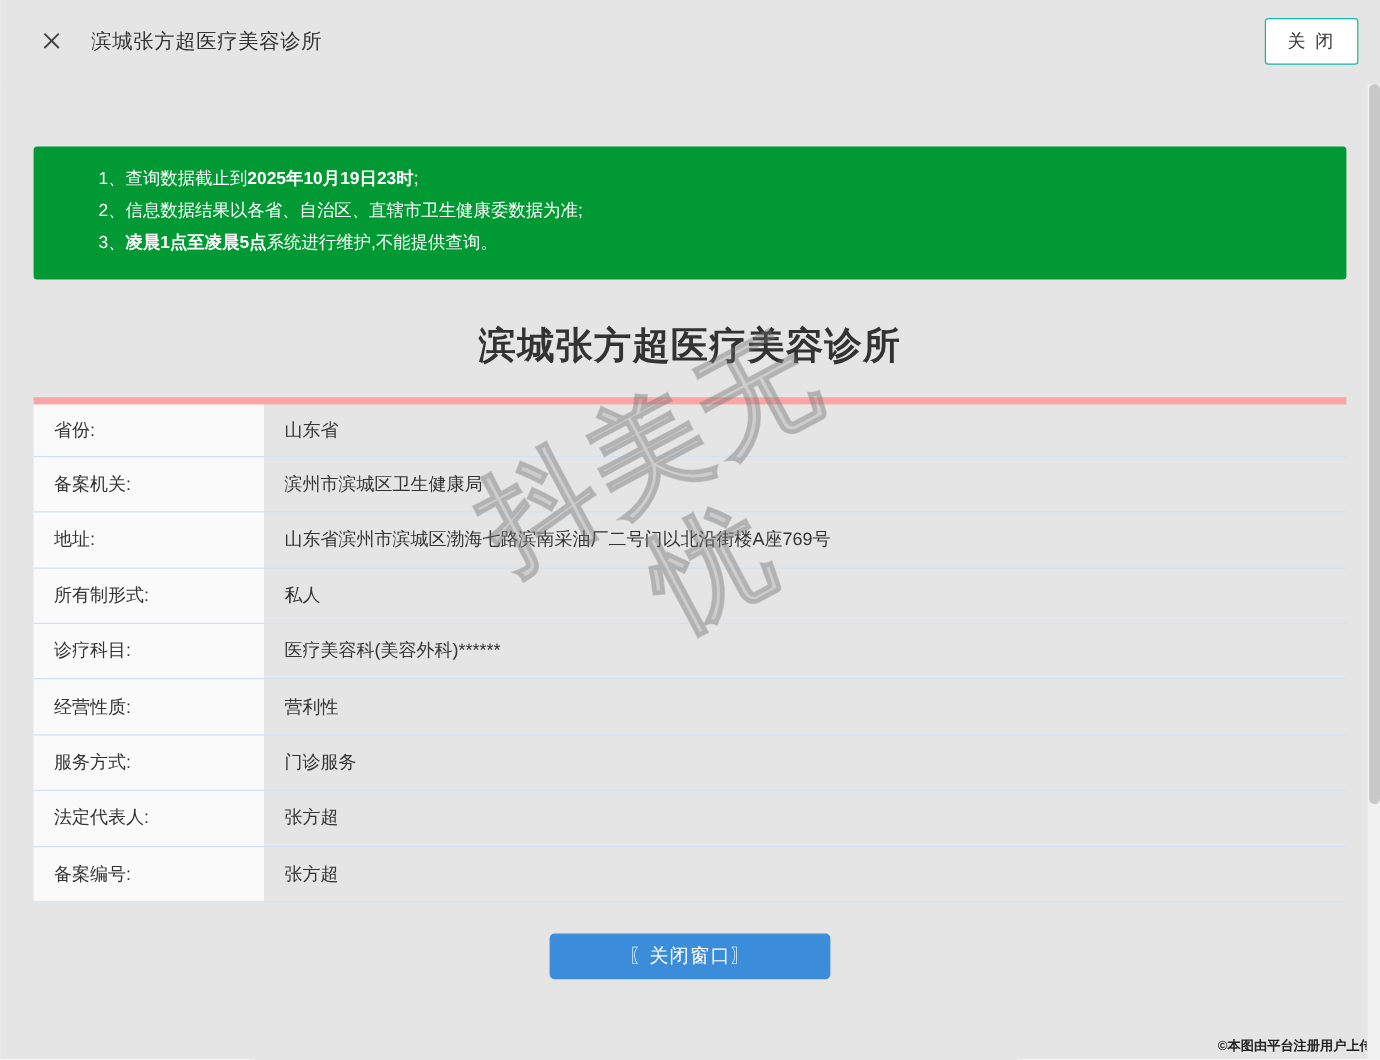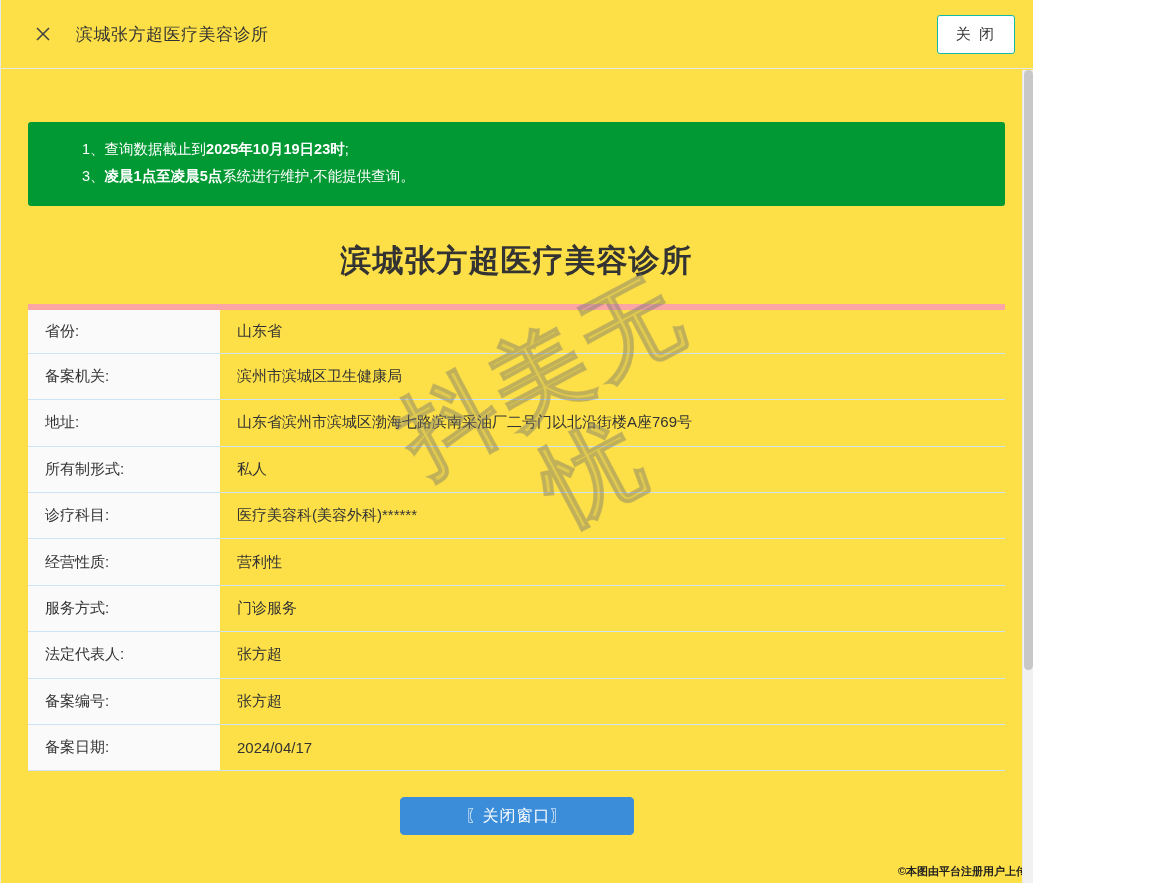--- a/index.html
+++ b/index.html
@@ -4,23 +4,23 @@
 <style>
   * { box-sizing: border-box; }
   html, body {
     margin: 0;
     padding: 0;
     background: #ffffff;
     font-family: "Liberation Sans", sans-serif;
   }
   #app {
     position: relative;
-    width: 1033px;
+    width: 1150px;
     height: 883px;
-    background: #fde047;
+    background: #e5e5e5;
     overflow: hidden;
   }
 
   
   .header {
     position: relative;
     height: 69px;
     border-bottom: 1px solid #e6e6e6;
     display: flex;
     align-items: center;
@@ -207,20 +207,21 @@
     <div class="header-spacer"></div>
     <button class="close-btn">关 闭</button>
   </div>
 
   <div class="body-wrap">
 
     <div class="notice">
       <div class="notice-line">
         <span>1、查询数据截止到</span><b>2025年10月19日23时</b><span>;</span>
       </div>
+      <div class="notice-line">2、信息数据结果以各省、自治区、直辖市卫生健康委数据为准;</div>
       <div class="notice-line">
         <span>3、</span><b>凌晨1点至凌晨5点</b><span>系统进行维护,不能提供查询。</span>
       </div>
     </div>
 
     <div class="doc-title">滨城张方超医疗美容诊所</div>
 
     <table class="info-table">
       <tbody>
         <tr>
@@ -252,24 +253,20 @@
           <td class="value">门诊服务</td>
         </tr>
         <tr>
           <td class="label">法定代表人:</td>
           <td class="value">张方超</td>
         </tr>
         <tr>
           <td class="label">备案编号:</td>
           <td class="value">张方超</td>
         </tr>
-        <tr>
-          <td class="label">备案日期:</td>
-          <td class="value">2024/04/17</td>
-        </tr>
       </tbody>
     </table>
 
     <div class="footer">
       <button class="primary-btn">〖关闭窗口〗</button>
     </div>
   </div>
 
   <div class="watermark">抖美无忧</div>
 

